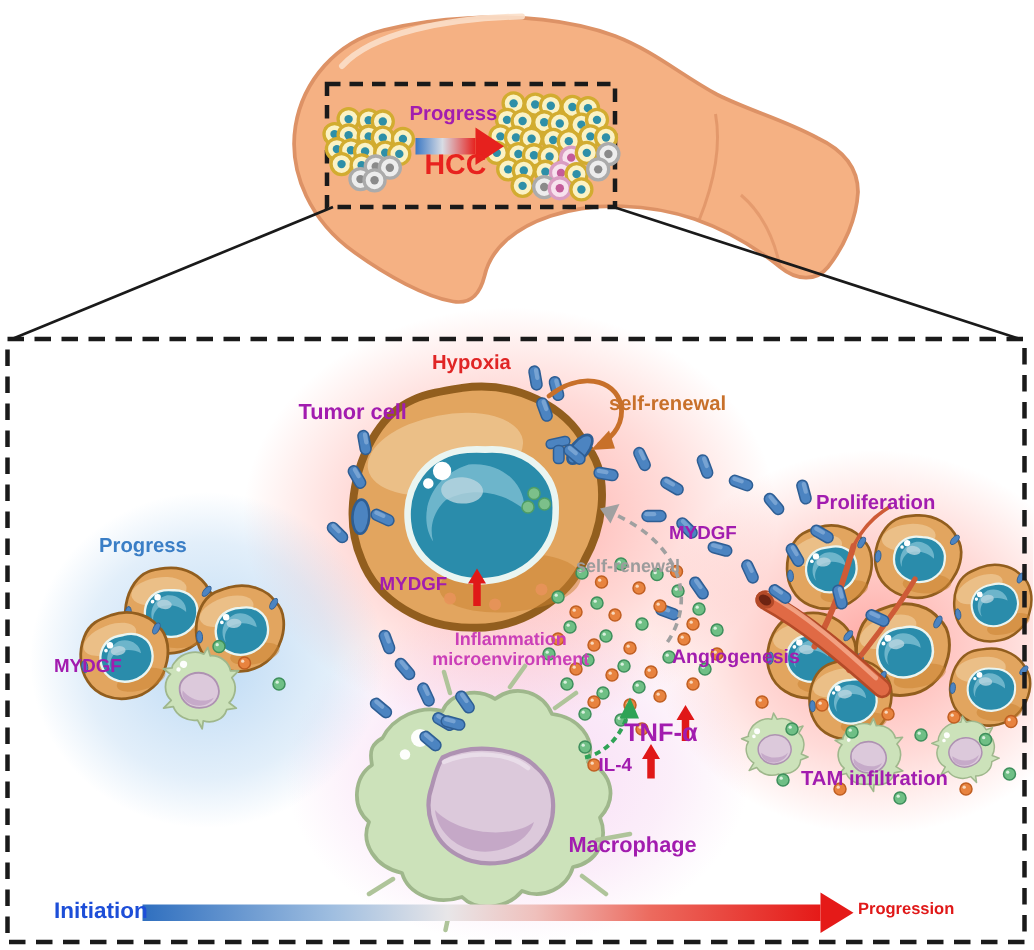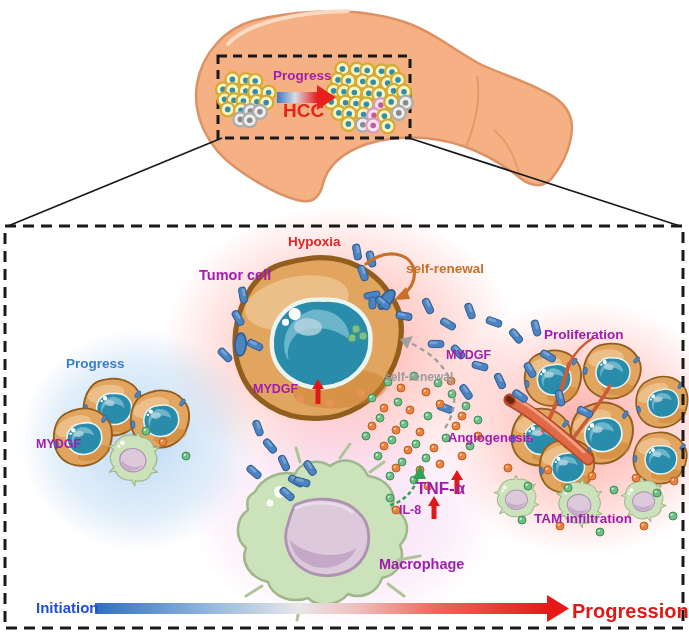--- a/index.html
+++ b/index.html
@@ -366,25 +366,29 @@
 <div class="lbl" style="left:264px;top:235px;font-size:13.5px;color:#E02525;margin-left:24px;">Hypoxia</div>
 <div class="lbl" style="left:199px;top:268px;font-size:14.5px;">Tumor cell</div>
 <div class="lbl" style="left:406px;top:262px;font-size:13.5px;color:#C8702A;">self-renewal</div>
 <div class="lbl" style="left:384px;top:371px;font-size:12px;color:#9C9C9C;">self-renewal</div>
 <div class="lbl" style="left:253px;top:383px;font-size:12.5px;">MYDGF</div>
 <div class="lbl" style="left:446px;top:349px;font-size:12.5px;">MYDGF</div>
 
 <div class="lbl" style="left:66px;top:357px;font-size:13.5px;color:#3A7EC6;">Progress</div>
 <div class="lbl" style="left:36px;top:438px;font-size:12.5px;">MYDGF</div>
 
+<div class="lbl ctr" style="left:268px;top:420px;width:145px;font-size:12px;color:#CB3FB8;">
+  <span style="display:block;">Inflammation</span>
+  <span style="display:block;">microenvironment</span>
+</div>
 
 <div class="lbl" style="left:416px;top:480px;font-size:17px;">TNF-α</div>
-<div class="lbl" style="left:399px;top:504px;font-size:12.5px;">IL-8</div>
+<div class="lbl" style="left:399px;top:504px;font-size:12.5px;">IL-4</div>
 <div class="lbl" style="left:379px;top:557px;font-size:14.5px;">Macrophage</div>
 
 <div class="lbl" style="left:544px;top:328px;font-size:13.5px;">Proliferation</div>
 <div class="lbl" style="left:448px;top:411px;font-size:13px;margin-top:20px;">Angiogenesis</div>
 <div class="lbl" style="left:534px;top:512px;font-size:13.5px;text-align:center;">TAM infiltration</div>
 
 <div class="lbl" style="left:36px;top:600px;font-size:15px;color:#1d4ed8;">Initiation</div>
-<div class="lbl" style="left:572px;top:600px;font-size:20px;color:#E01818;">Progression</div>
+<div class="lbl" style="left:572px;top:600px;font-size:11px;color:#E01818;">Progression</div>
 
 </div>
 
 </body></html>

